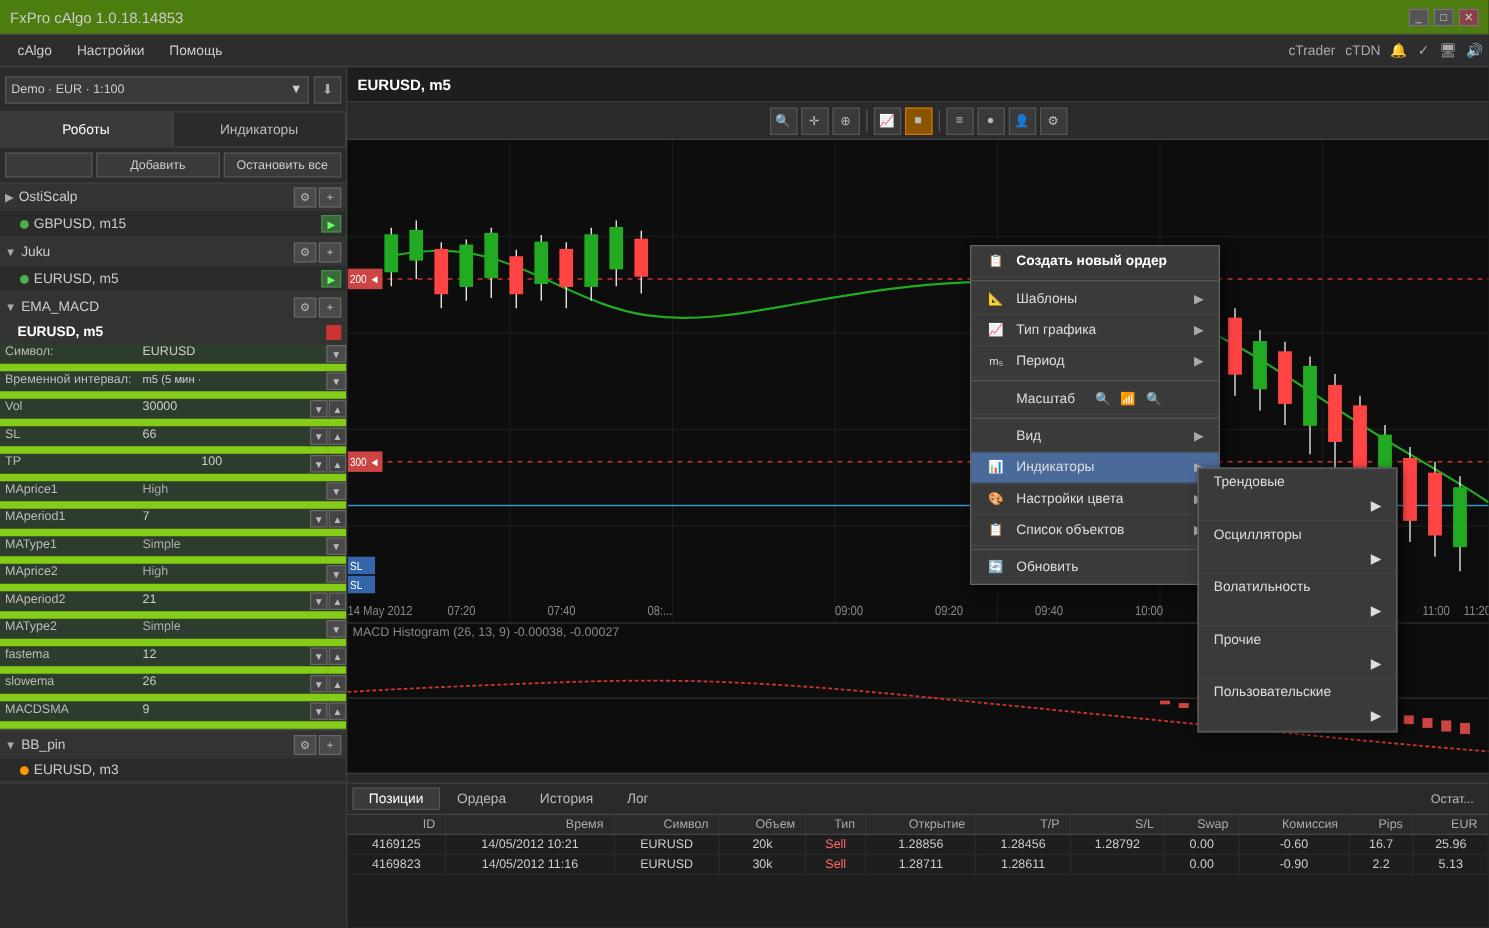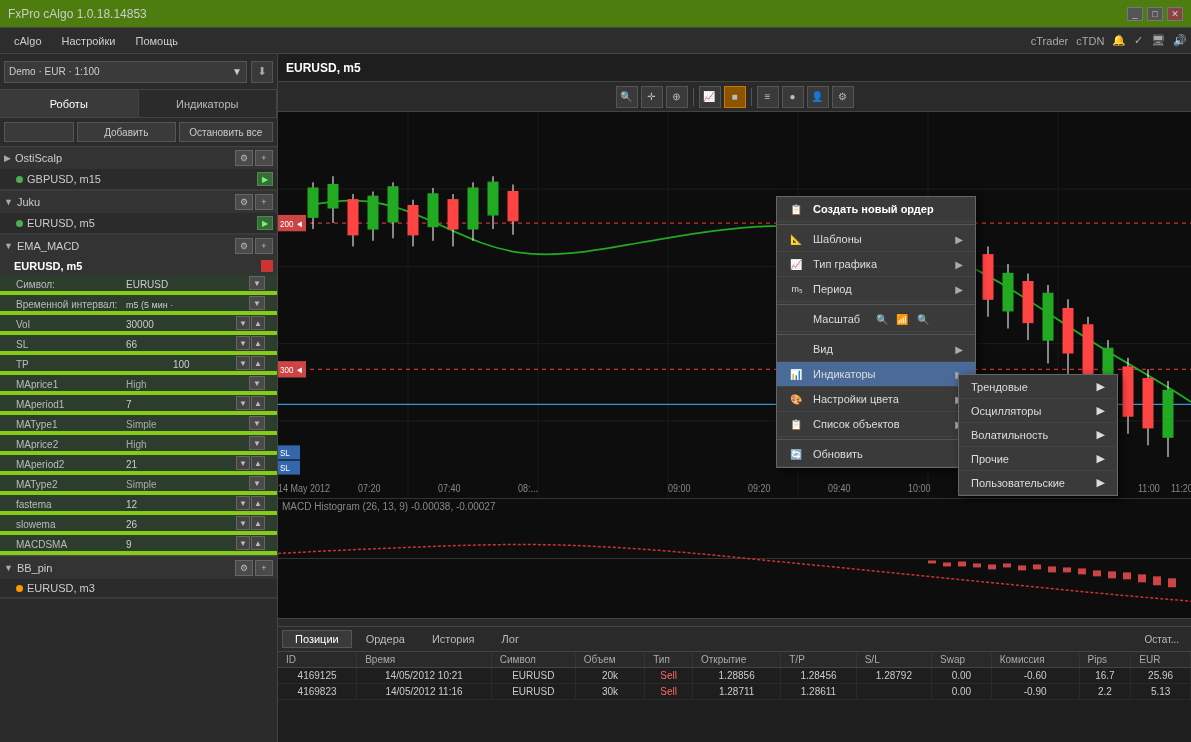--- a/index.html
+++ b/index.html
@@ -50,21 +50,21 @@
     .robot-group-header .name { color: #ccc; font-size: 11px; flex: 1; }
     .robot-group-header .controls { display: flex; gap: 2px; }
     .robot-group-header .ctrl { width: 18px; height: 16px; background: #4a4a4a; border: 1px solid #666; display: flex; align-items: center; justify-content: center; font-size: 9px; cursor: pointer; color: #bbb; }
 
     .robot-item { display: flex; align-items: center; padding: 3px 4px 3px 16px; border-bottom: 1px solid #3a3a3a; gap: 4px; cursor: pointer; }
     .robot-item .dot { width: 7px; height: 7px; border-radius: 50%; flex-shrink: 0; }
     .robot-item .dot.green { background: #4caf50; }
     .robot-item .rname { flex: 1; color: #ccc; font-size: 11px; }
     .robot-item .play-btn { width: 16px; height: 14px; background: #3a6a3a; border: 1px solid #4a8a4a; display: flex; align-items: center; justify-content: center; font-size: 8px; color: #6f6; cursor: pointer; }
 
-    .param-row { display: flex; align-items: flex-end; padding: 1px 12px; border-bottom: 4px solid #84cc16; }
+    .param-row { display: flex; align-items: flex-start; padding: 1px 0; border-bottom: 6px solid #84cc16; }
     .param-label { width: 110px; color: #bbb; font-size: 10px; padding-left: 4px; }
     .param-value { flex: 1; color: #ccc; font-size: 10px; padding-left: 4px; }
     .param-controls { display: flex; gap: 1px; }
     .param-controls .btn { width: 14px; height: 14px; background: #444; border: 1px solid #666; display: flex; align-items: center; justify-content: center; font-size: 8px; cursor: pointer; color: #bbb; }
     .param-dropdown { width: 16px; height: 14px; background: #4a4a4a; border: 1px solid #666; display: flex; align-items: center; justify-content: center; font-size: 8px; color: #bbb; cursor: pointer; }
 
     
     #right-panel { flex: 1; display: flex; flex-direction: column; }
 
     
@@ -83,35 +83,35 @@
     #positions-bar .tab { padding: 2px 12px; color: #bbb; cursor: pointer; font-size: 11px; border: 1px solid transparent; }
     #positions-bar .tab.active { background: #3a3a3a; border-color: #555; color: #fff; }
     #positions-bar .ostat { margin-left: auto; color: #bbb; font-size: 10px; padding-right: 8px; }
 
     
     #data-table { height: 90px; background: #1e1e1e; overflow-x: auto; overflow-y: auto; }
     #data-table::-webkit-scrollbar { height: 6px; width: 6px; }
     #data-table::-webkit-scrollbar-track { background: #2b2b2b; }
     #data-table::-webkit-scrollbar-thumb { background: #555; }
     #data-table table { width: 100%; border-collapse: collapse; font-size: 10px; }
-    #data-table table th { background: #2a2a2a; color: #aaa; padding: 2px 8px; text-align: left; border-bottom: 1px solid #444; border-right: 1px solid #333; white-space: nowrap; font-weight: normal; }
+    #data-table table th { background: #2a2a2a; color: #aaa; padding: 2px 8px; text-align: right; border-bottom: 1px solid #444; border-right: 1px solid #333; white-space: nowrap; font-weight: normal; }
     #data-table table td { color: #ccc; padding: 2px 8px; border-bottom: 1px solid #2a2a2a; border-right: 1px solid #2a2a2a; text-align: center; white-space: nowrap; }
     #data-table table td.sell { color: #ff6666; }
 
     
     #context-menu { position: absolute; top: 80px; left: 220px; background: #3a3a3a; border: 1px solid #666; z-index: 100; min-width: 200px; box-shadow: 3px 3px 8px rgba(0,0,0,0.6); }
     .ctx-item { display: flex; align-items: center; padding: 4px 12px; color: #ddd; cursor: pointer; font-size: 11px; gap: 8px; white-space: nowrap; border-bottom: 1px solid #444; }
     .ctx-item.bold { font-weight: bold; color: #fff; }
     .ctx-item .ctx-icon { width: 16px; height: 16px; display: flex; align-items: center; justify-content: center; font-size: 10px; flex-shrink: 0; }
     .ctx-item .ctx-arrow { margin-left: auto; color: #aaa; font-size: 10px; }
     .ctx-separator { height: 1px; background: #555; margin: 2px 0; }
 
     
     #submenu { position: absolute; top: 80px; left: 425px; background: #3a3a3a; border: 1px solid #666; z-index: 101; min-width: 160px; box-shadow: 3px 3px 8px rgba(0,0,0,0.6); }
-    .sub-item { display: flex; align-items: center; padding: 5px 12px; color: #ddd; cursor: pointer; font-size: 11px; gap: 6px; border-bottom: 1px solid #444; white-space: nowrap; }
+    .sub-item { display: flex; align-items: flex-start; padding: 5px 12px; color: #ddd; cursor: pointer; font-size: 11px; gap: 6px; border-bottom: 1px solid #444; white-space: nowrap; flex-direction: column; }
     .sub-item .sub-arrow { margin-left: auto; }
 
     
     #chart-svg { width: 100%; height: 100%; }
 
     
     #macd-area { height: 120px; background: #0d0d0d; position: relative; border-top: 1px solid #333; }
     #macd-label { position: absolute; top: 2px; left: 4px; color: #888; font-size: 10px; }
 
     .scrollbar-h { height: 8px; background: #2a2a2a; border-top: 1px solid #444; }

